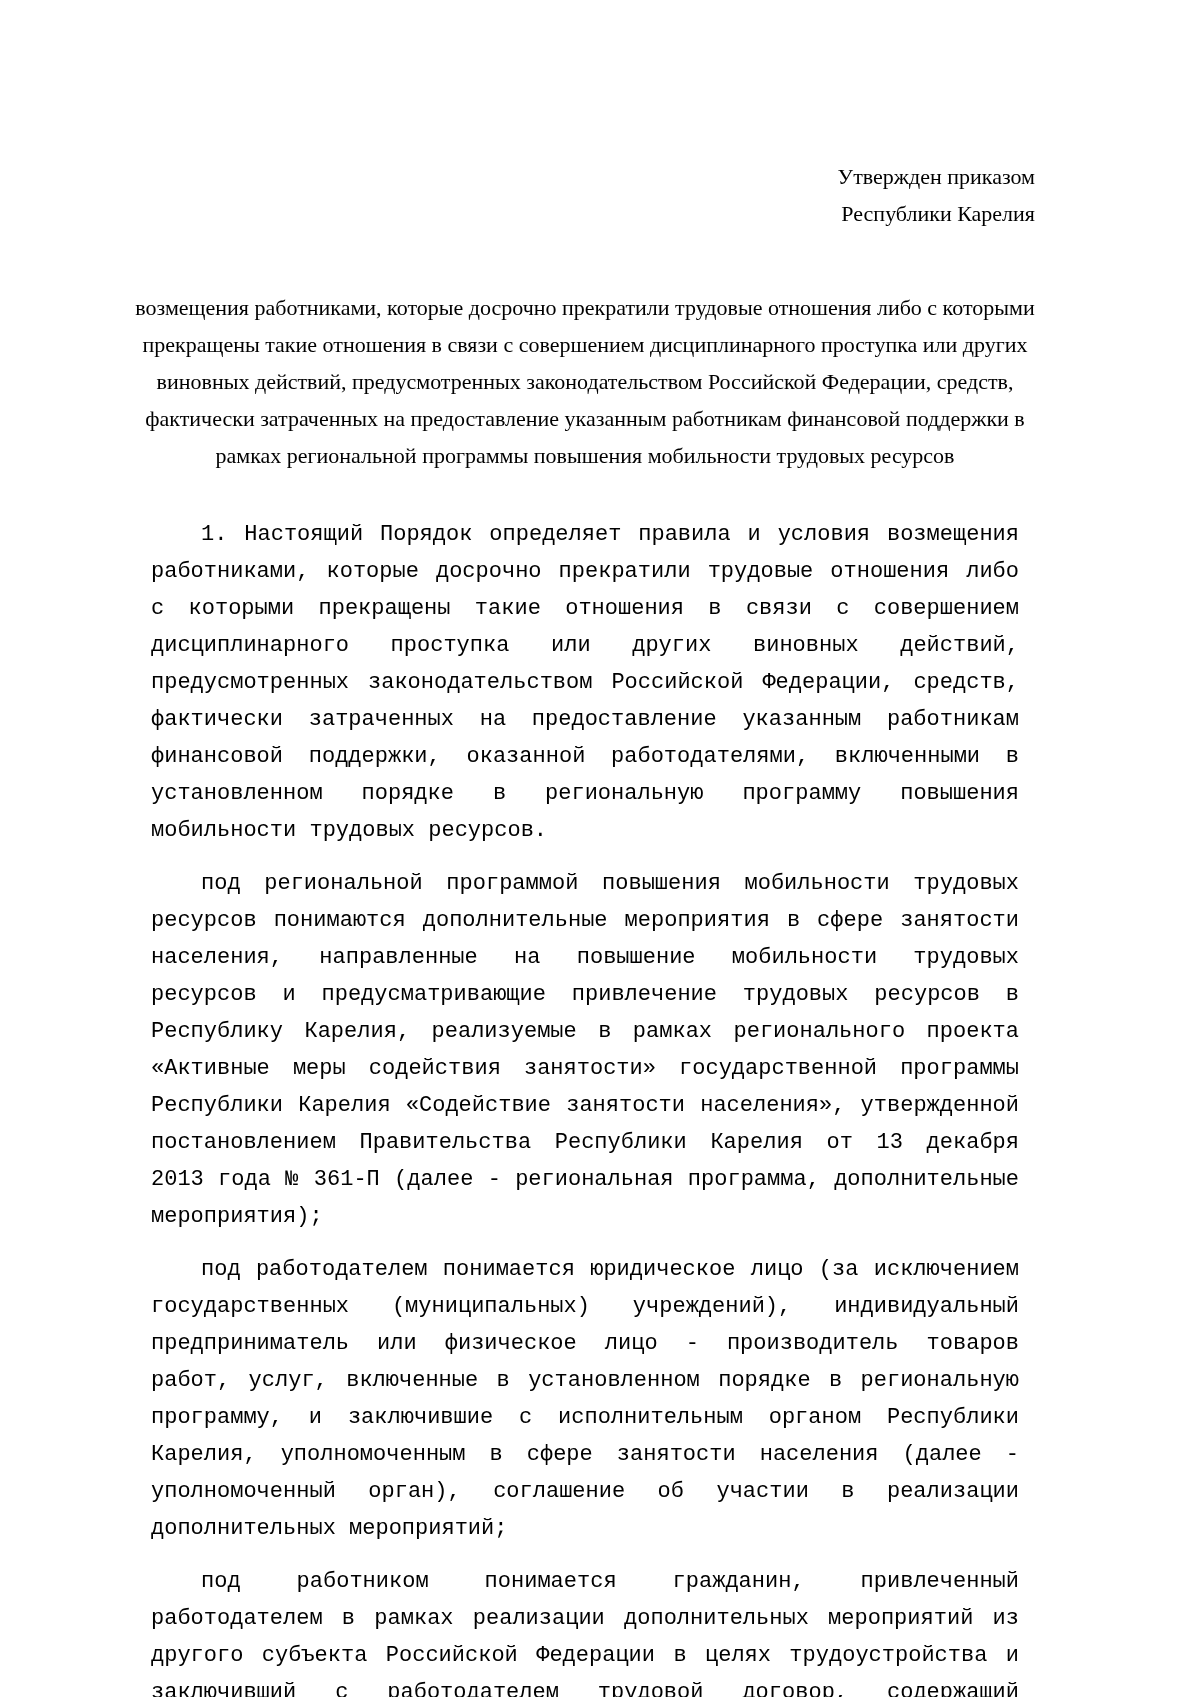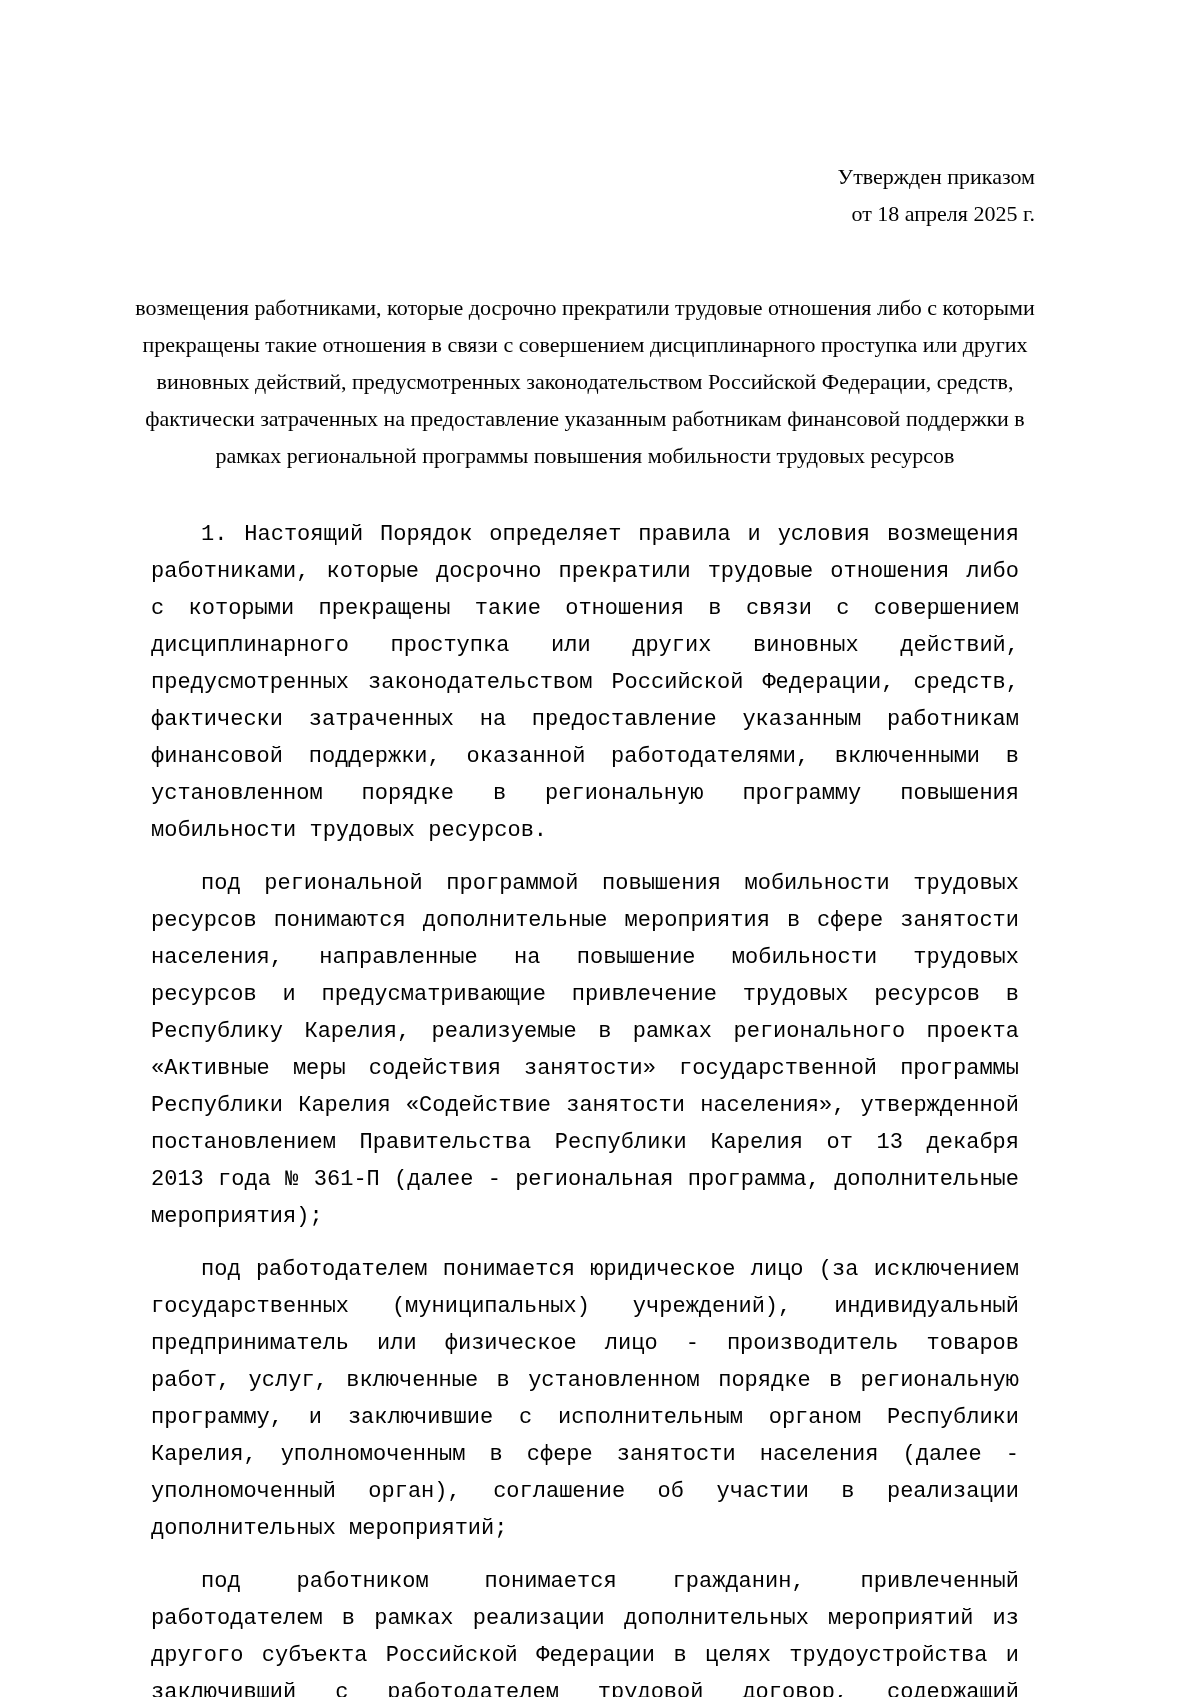--- a/index.html
+++ b/index.html
@@ -41,21 +41,21 @@
       font-family: Liberation Mono, monospace;
     }
   </style>
 </head>
 <body>
 
 <div class="page">
 
   <div class="approval-block">
     <div class="approval-line">Утвержден приказом</div>
-    <div class="approval-line">от 18 апреля 2025 г.</div>
+    <div class="approval-line">Республики Карелия</div>
   </div>
 
   <div class="title-block">
     <div>возмещения работниками, которые досрочно прекратили трудовые отношения либо с которыми прекращены такие отношения в связи с совершением дисциплинарного проступка или других виновных действий, предусмотренных законодательством Российской Федерации, средств, фактически затраченных на предоставление указанным работникам финансовой поддержки в рамках региональной программы повышения мобильности трудовых ресурсов</div>
   </div>
 
   <div class="body-block">
     <p>1. Настоящий Порядок определяет правила и условия возмещения работниками, которые досрочно прекратили трудовые отношения либо с которыми прекращены такие отношения в связи с совершением дисциплинарного проступка или других виновных действий, предусмотренных законодательством Российской Федерации, средств, фактически затраченных на предоставление указанным работникам финансовой поддержки, оказанной работодателями, включенными в установленном порядке в региональную программу повышения мобильности трудовых ресурсов.</p>
     <p>под региональной программой повышения мобильности трудовых ресурсов понимаются дополнительные мероприятия в сфере занятости населения, направленные на повышение мобильности трудовых ресурсов и предусматривающие привлечение трудовых ресурсов в Республику Карелия, реализуемые в рамках регионального проекта «Активные меры содействия занятости» государственной программы Республики Карелия «Содействие занятости населения», утвержденной постановлением Правительства Республики Карелия от 13 декабря 2013 года № 361-П (далее - региональная программа, дополнительные мероприятия);</p>
     <p>под работодателем понимается юридическое лицо (за исключением государственных (муниципальных) учреждений), индивидуальный предприниматель или физическое лицо - производитель товаров работ, услуг, включенные в установленном порядке в региональную программу, и заключившие с исполнительным органом Республики Карелия, уполномоченным в сфере занятости населения (далее - уполномоченный орган), соглашение об участии в реализации дополнительных мероприятий;</p>

